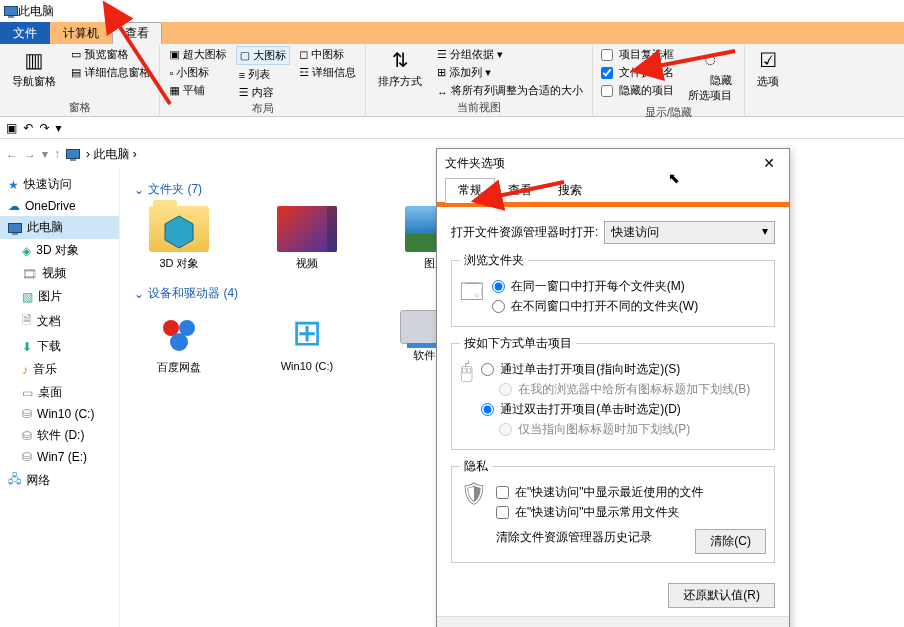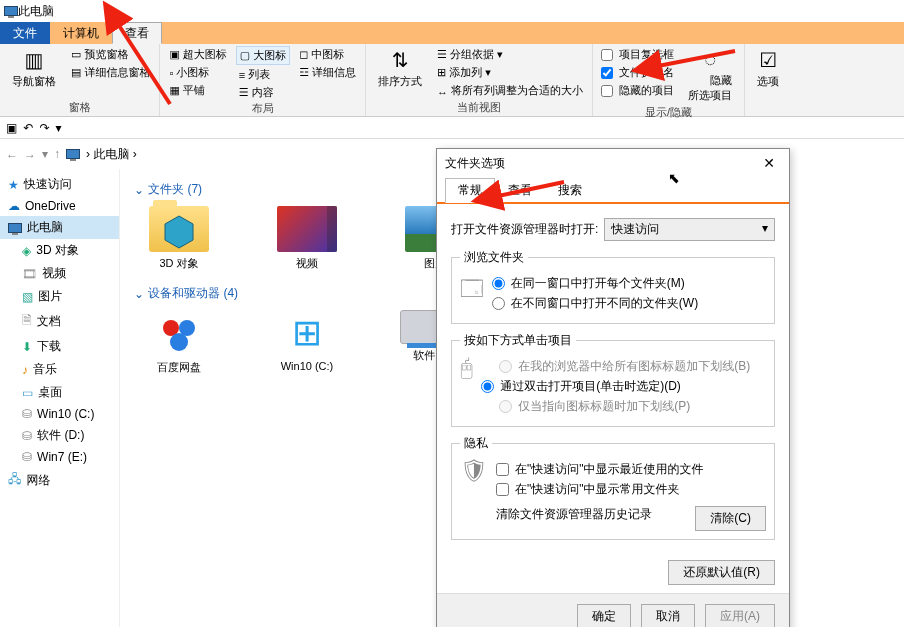--- a/index.html
+++ b/index.html
@@ -52,21 +52,21 @@
   .photo-th { background: linear-gradient(#7ec0ee,#2a7bbd 60%, #3b7d3b 60%); }
   .drive { width:70px; height:34px; background:#d0d4da; border-radius:3px; border:1px solid #aaa; position:relative; }
   .drive::after { content:""; position:absolute; bottom:-5px; left:6px; right:6px; height:5px; background:#3a89d8; }
   .win-drive { width:60px; height:46px; display:flex; align-items:center; justify-content:center; color:#28a3ea; font-size:36px; }
   .baidu { width:60px; height:46px; display:flex; align-items:center; justify-content:center; }
 
   
   .dialog { position:absolute; left:436px; top:148px; width:354px; background:#fff; border:1px solid #888; box-shadow: 2px 2px 8px rgba(0,0,0,.2); }
   .dlg-title { height:28px; display:flex; align-items:center; justify-content:space-between; padding:0 8px; font-size:12px; }
   .dlg-close { font-size:14px; padding:0 6px; cursor:default; }
-  .dlg-tabs { display:flex; border-bottom:2px solid #f97316; padding: 0 8px; gap:0; }
+  .dlg-tabs { display:flex; border-bottom:5px solid #f97316; padding: 0 8px; gap:0; }
   .dlg-tab { padding:3px 12px; border:1px solid transparent; font-size:12px; position:relative; top:1px; cursor:default; }
   .dlg-tab.active { border:1px solid #bbb; border-bottom:1px solid #fff; background:#fff; }
   .dlg-body { padding: 10px 14px 8px 14px; font-size:12px; }
   .row { display:flex; align-items:center; gap:6px; margin:4px 0; }
   .sel-drop { flex:1; border:1px solid #aaa; background:#eee; padding:2px 6px; font-size:12px; }
   fieldset { border:1px solid #ccc; margin:8px 0 4px 0; padding:6px 8px 8px 8px; }
   legend { padding:0 4px; font-size:12px; }
   .radio-row, .chk-row { display:flex; align-items:center; gap:6px; margin:3px 0; font-size:12px; }
   .radio-row input, .chk-row input { margin:0; }
   .indent2 { margin-left: 18px; }
@@ -372,20 +372,24 @@
             </label>
         </div>
       </div>
     </fieldset>
 
     <fieldset>
       <legend>按如下方式单击项目</legend>
       <div style="display:flex;gap:8px">
         <span style="font-size:22px;color:#888">🖰</span>
         <div>
+          <label class="radio-row">
+              <input type="radio" name="ck" style="">
+              <span>通过单击打开项目(指向时选定)(S)</span>
+            </label>
           <label class="radio-row indent2" style="color:#888">
               <input type="radio" name="ul" disabled="" style="">
               <span>在我的浏览器中给所有图标标题加下划线(B)</span>
             </label>
           <label class="radio-row">
               <input type="radio" name="ck" checked="" style="">
               <span>通过双击打开项目(单击时选定)(D)</span>
             </label>
           <label class="radio-row indent2" style="color:#888">
               <input type="radio" name="ul" disabled="" style="">

